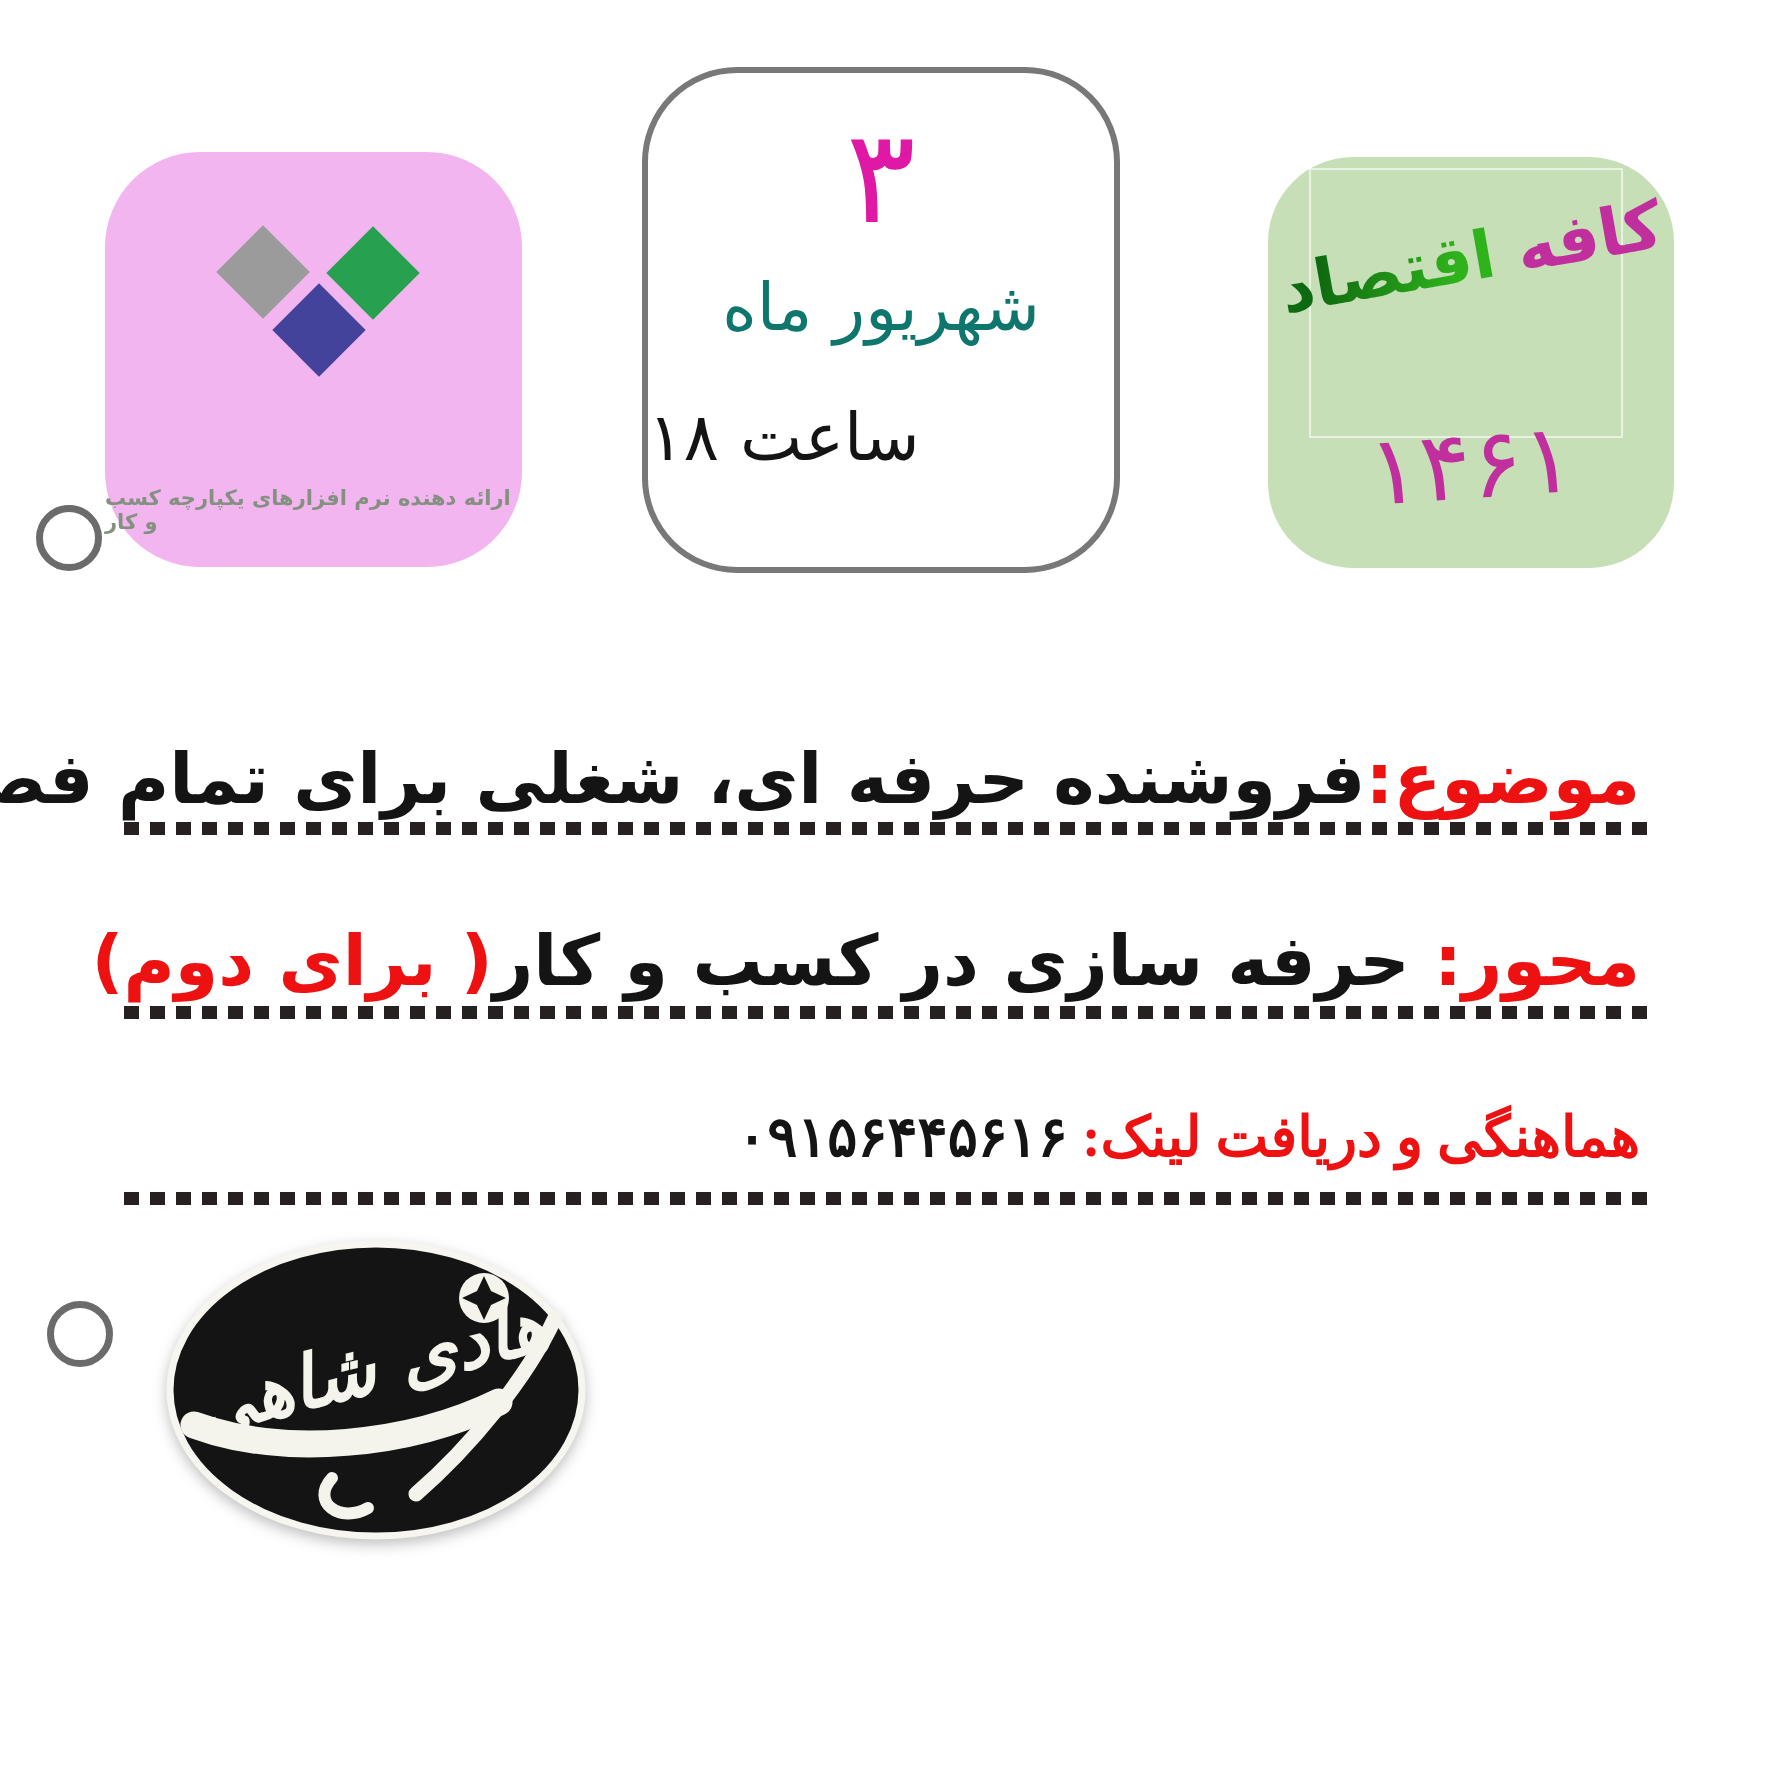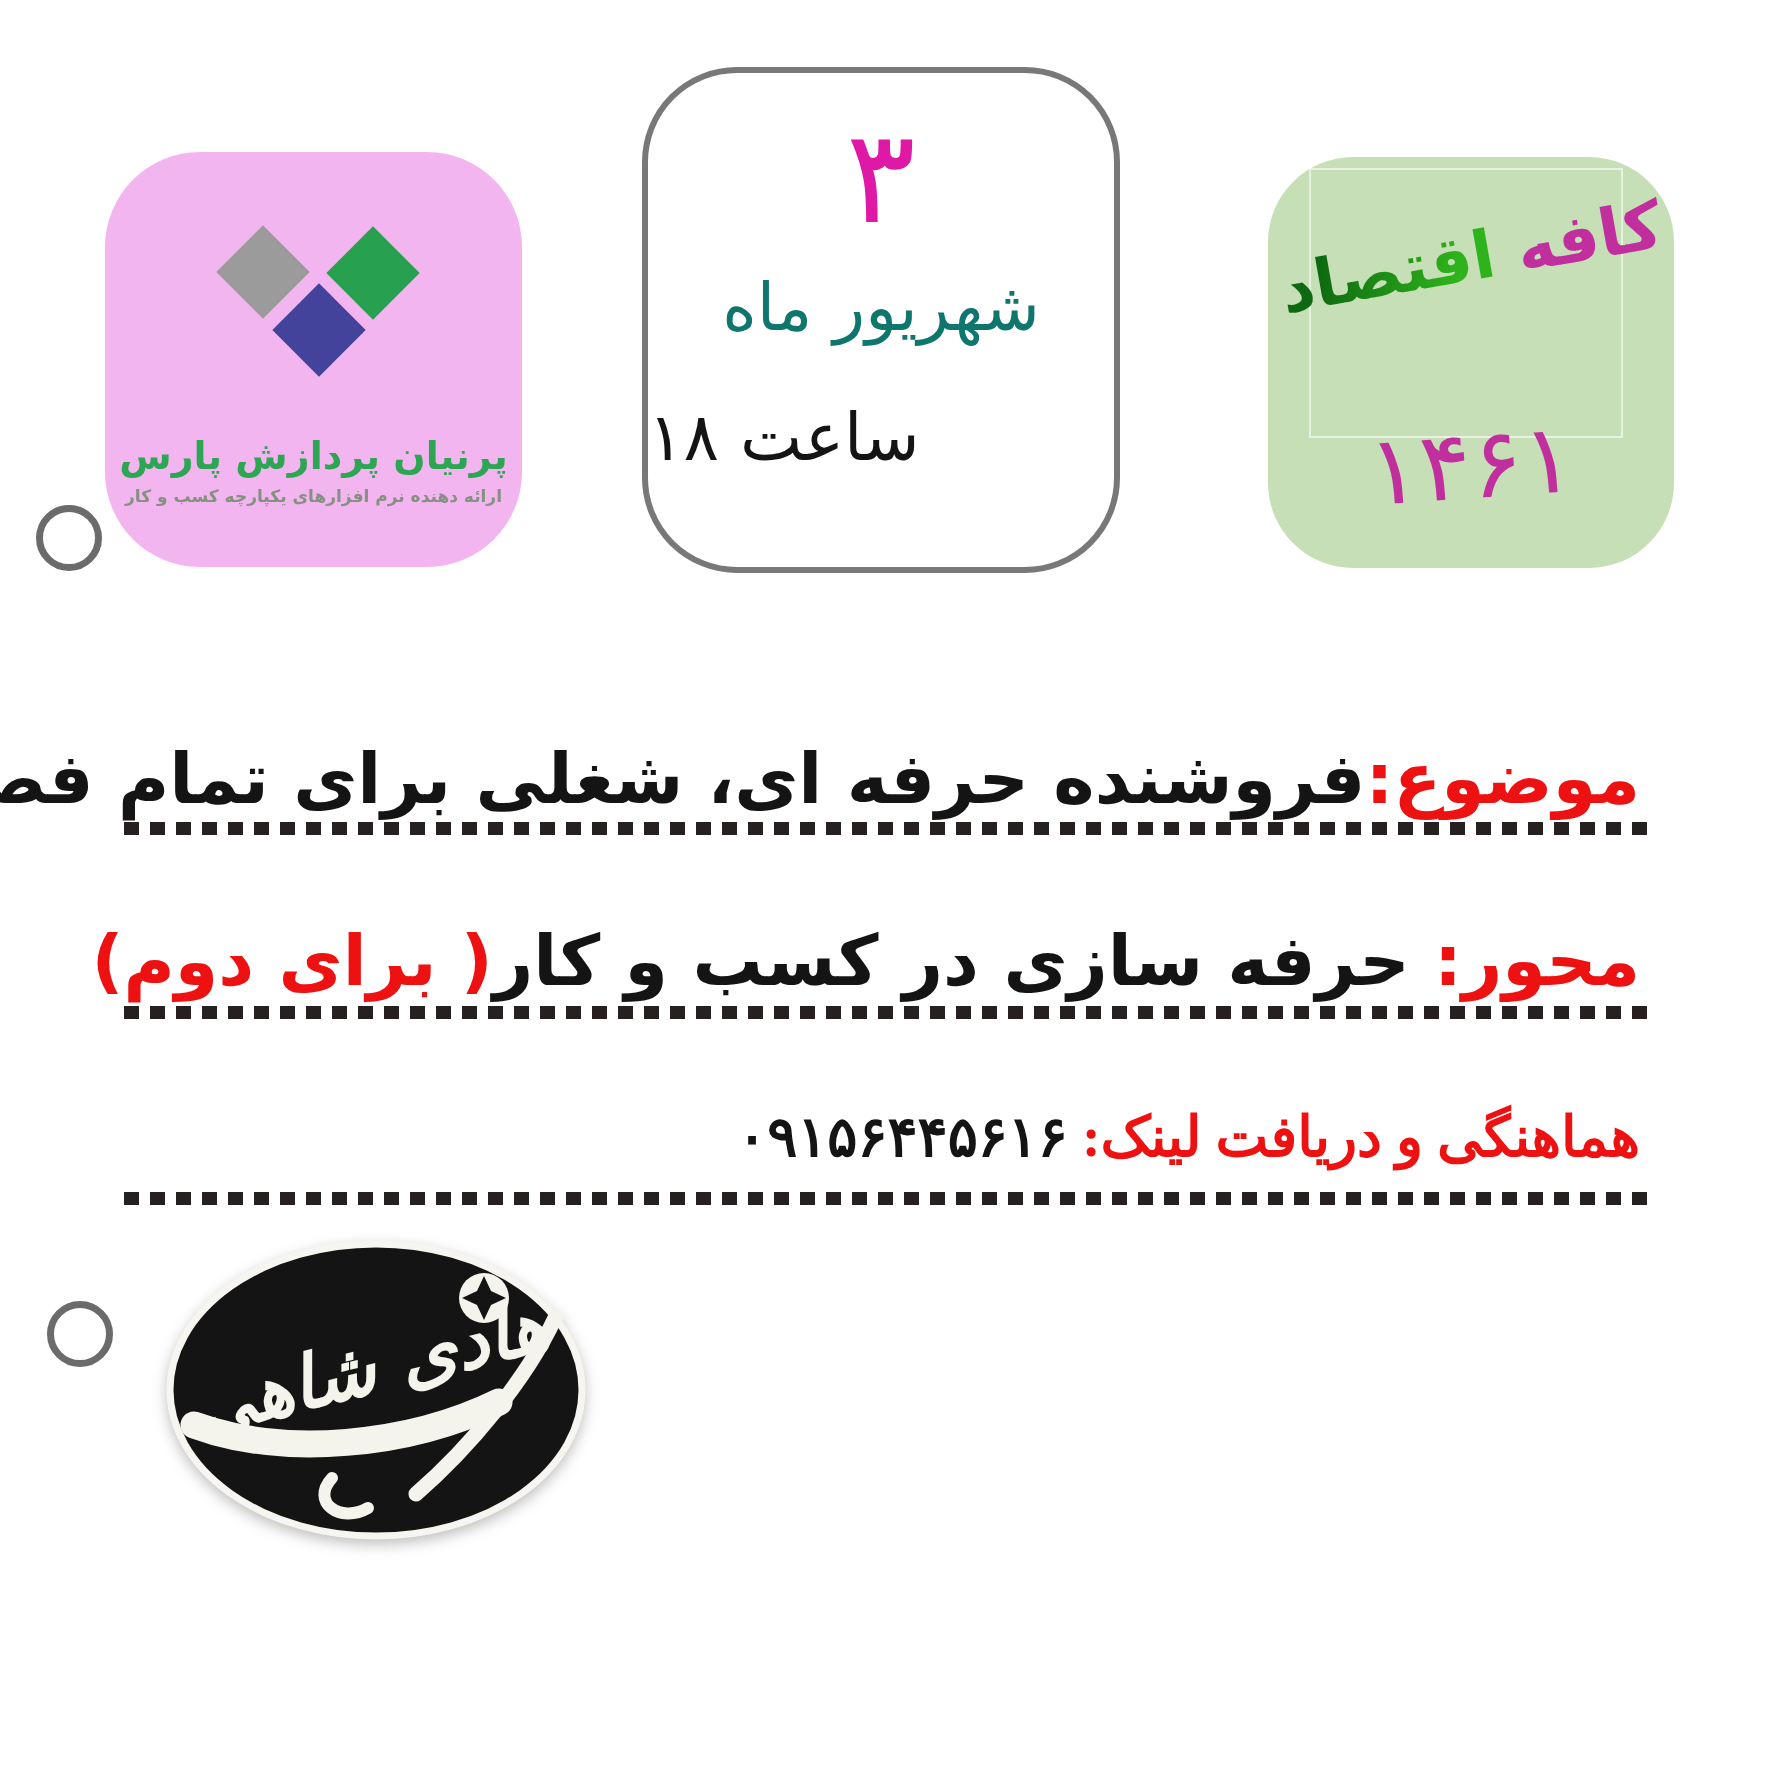--- a/index.html
+++ b/index.html
@@ -15,22 +15,22 @@
   
   .card{position:absolute;box-sizing:border-box;}
   .card.pink{left:105px;top:152px;width:417px;height:415px;border-radius:95px;background:#f3b5f0;}
   .diamonds{position:absolute;left:0;top:0;width:100%;height:100%;}
   .d{position:absolute;width:66px;height:66px;transform:rotate(45deg);}
   .d-gray{left:125px;top:87px;background:#9b9b9b;}
   .d-green{left:235px;top:88px;background:#27a04f;}
   .d-blue{left:181px;top:145px;background:#43439c;}
   .p-title{position:absolute;left:0;top:282px;width:100%;text-align:center;
     font-size:38px;font-weight:bold;color:#2da653;direction:rtl;}
-  .p-sub{position:absolute;left:0;top:334px;width:100%;text-align:center;
-    font-size:17px;font-weight:bold;color:#849180;direction:rtl;}
+  .p-sub{position:absolute;left:0;top:334px;width:100%;text-align:left;
+    font-size:21px;font-weight:bold;color:#849180;direction:rtl;}
 
   .card.schedule{left:642px;top:67px;width:478px;height:506px;border-radius:95px;
     background:#ffffff;border:6px solid #787878;}
   .day{position:absolute;left:0;top:28px;width:100%;text-align:center;
     font-size:130px;color:#e018a6;}
   .month{position:absolute;left:0;top:196px;width:100%;text-align:center;
     font-size:66px;color:#0f766e;direction:rtl;}
   .time{position:absolute;left:0;top:326px;width:100%;text-align:left;
     font-size:66px;color:#141414;direction:rtl;}
 
@@ -68,21 +68,20 @@
 
   <div class="ring ring-1"></div>
   <div class="ring ring-2"></div>
 
   <div class="card pink">
     <div class="diamonds">
       <span class="d d-gray"></span>
       <span class="d d-green"></span>
       <span class="d d-blue"></span>
     </div>
-    <div class="p-title">پرنیان پردازش پارس</div>
     <div class="p-sub">ارائه دهنده نرم افزارهای یکپارچه کسب و کار</div>
   </div>
 
   <div class="card schedule">
     <div class="day">۳</div>
     <div class="month">شهریور ماه</div>
     <div class="time">ساعت ۱۸</div>
   </div>
 
   <div class="card green">

